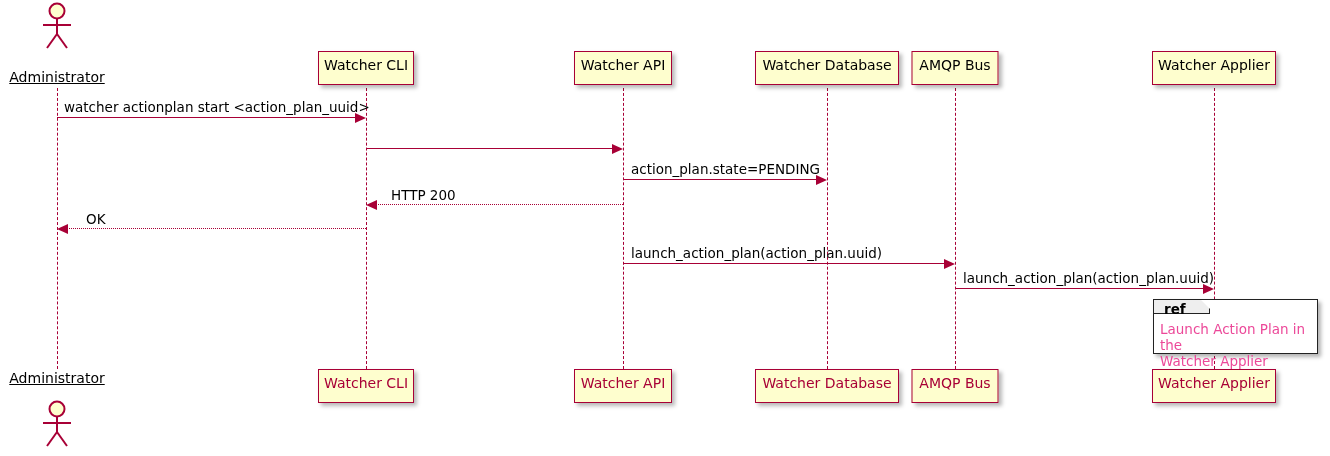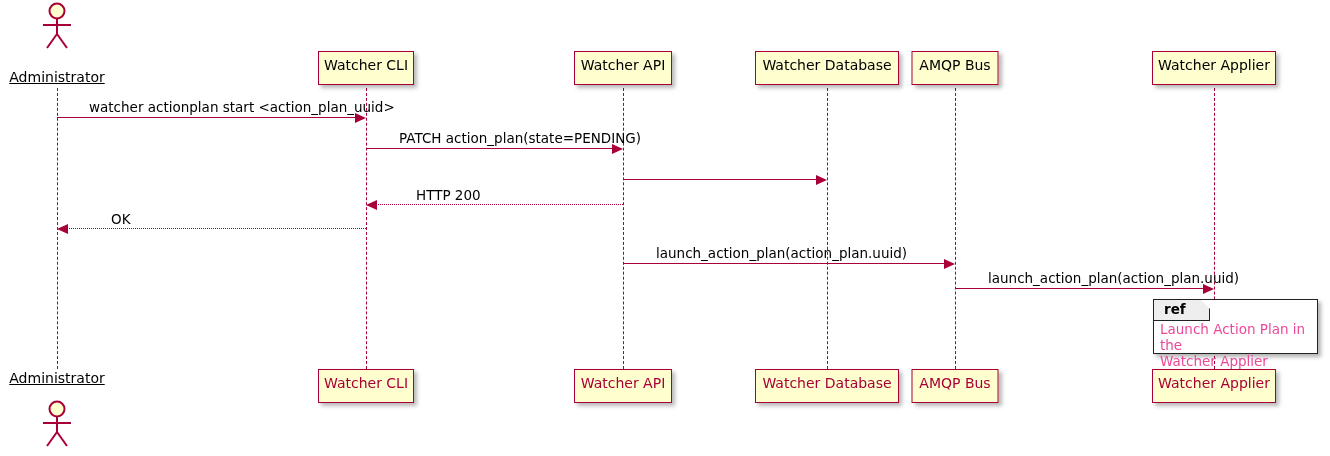--- a/index.html
+++ b/index.html
@@ -82,35 +82,34 @@
     border-top: 5px solid transparent;
     border-bottom: 5px solid transparent;
     border-right: 11px solid #A80036;
   }
   .msg-label {
     position: absolute;
     font-size: 13.5px;
     color: #000000;
     white-space: nowrap;
     line-height: 15px;
-    margin-left: 25px;
   }
   
   .ref-box {
     position: absolute;
     box-sizing: border-box;
     background: #FFFFFF;
     border: 1.5px solid #222222;
     box-shadow: 3px 3px 4px rgba(0,0,0,0.30);
   }
   .ref-tab {
     position: absolute;
     left: 0;
     top: 0;
-    height: 21px;
+    height: 14px;
     background: #EEEEEE;
     border-right: 1.5px solid #222222;
     border-bottom: 1.5px solid #222222;
     font-size: 13.5px;
     font-weight: bold;
     color: #000000;
     line-height: 19px;
     padding: 0 8px 0 10px;
     box-sizing: border-box;
     clip-path: polygon(0 0, calc(100% - 9px) 0, 100% 9px, 100% 100%, 0 100%);
@@ -163,23 +162,23 @@
     <div class="participant bottom" style="left: 827px; top: 369px; width: 144px;">Watcher Database</div>
     <div class="participant" style="left: 955px; top: 51px; width: 87px;">AMQP Bus</div>
     <div class="participant bottom" style="left: 955px; top: 369px; width: 87px;">AMQP Bus</div>
     <div class="participant" style="left: 1214px; top: 51px; width: 124px;">Watcher Applier</div>
     <div class="participant bottom" style="left: 1214px; top: 369px; width: 124px;">Watcher Applier</div>
     <div class="msg-line" style="left: 57px; top: 117px; width: 300px;"></div>
     <div class="arrowhead right" style="top: 112.5px; left: 355px;"></div>
     <div class="msg-label" style="left: 64px; top: 100px;">watcher actionplan start &lt;action_plan_uuid&gt;</div>
     <div class="msg-line" style="left: 366px; top: 148px; width: 248px;"></div>
     <div class="arrowhead right" style="top: 143.5px; left: 612px;"></div>
-    <div class="msg-label" style="left: 374px; top: 131px;">PATCH action_plan(state=PENDING)</div>
     <div class="msg-line" style="left: 623px; top: 179px; width: 195px;"></div>
     <div class="arrowhead right" style="top: 174.5px; left: 816px;"></div>
+    <div class="msg-label" style="left: 631px; top: 162px;">action_plan.state=PENDING</div>
     <div class="msg-line dotted" style="left: 375px; top: 204px; width: 248px;"></div>
     <div class="arrowhead left" style="top: 199.5px; left: 366px;"></div>
     <div class="msg-label" style="left: 391px; top: 188px;">HTTP 200</div>
     <div class="msg-line dotted" style="left: 66px; top: 228px; width: 300px;"></div>
     <div class="arrowhead left" style="top: 223.5px; left: 57px;"></div>
     <div class="msg-label" style="left: 86px; top: 212px;">OK</div>
     <div class="msg-line" style="left: 623px; top: 263px; width: 323px;"></div>
     <div class="arrowhead right" style="top: 258.5px; left: 944px;"></div>
     <div class="msg-label" style="left: 631px; top: 246px;">launch_action_plan(action_plan.uuid)</div>
     <div class="msg-line" style="left: 955px; top: 288px; width: 250px;"></div>

